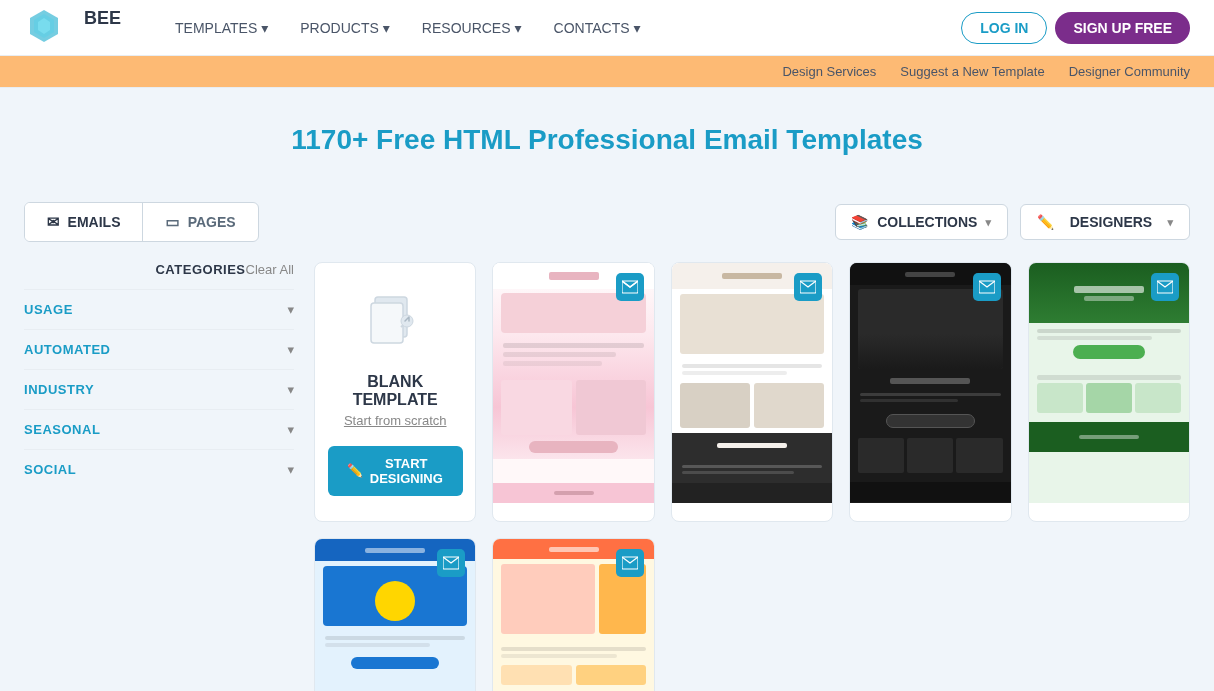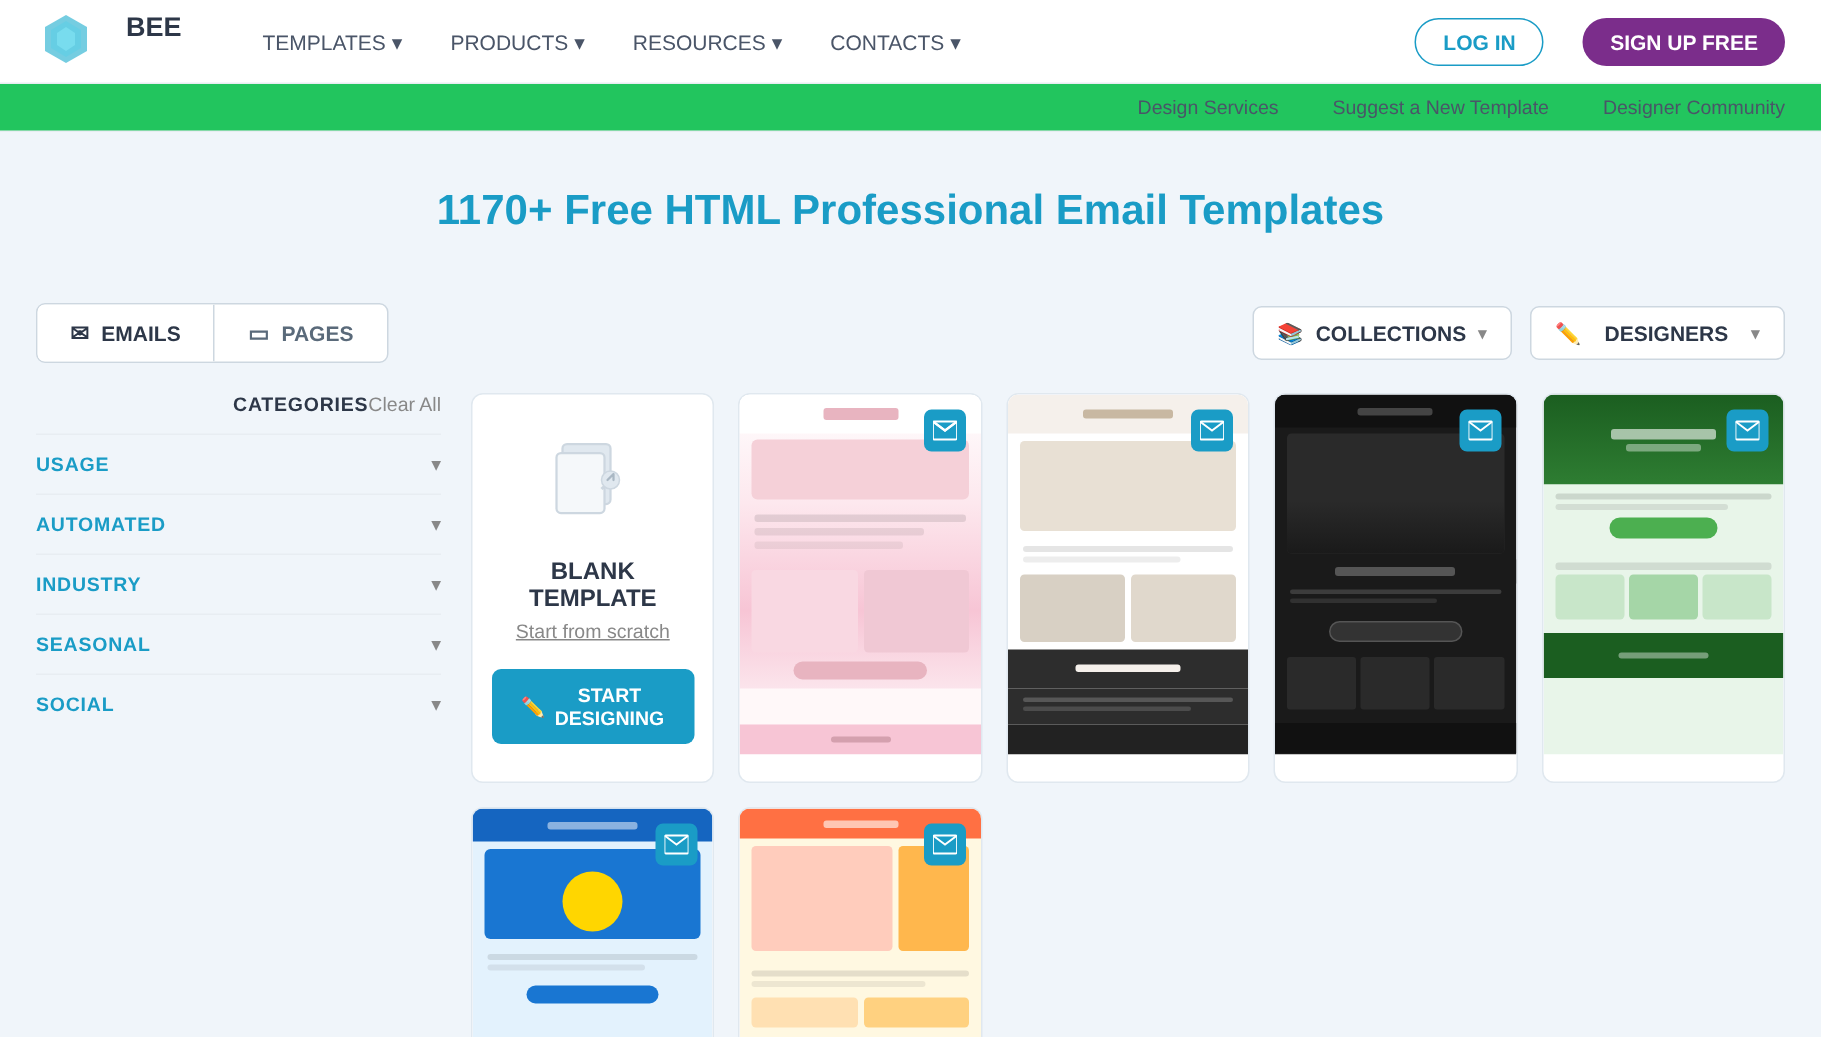--- a/index.html
+++ b/index.html
@@ -5,26 +5,26 @@
     * { box-sizing: border-box; margin: 0; padding: 0; }
     body { font-family: -apple-system, BlinkMacSystemFont, 'Segoe UI', sans-serif; background: #f0f5fa; min-width: 1214px; }
 
     
     .navbar { background: #fff; border-bottom: 1px solid #e8edf2; padding: 0 24px; display: flex; align-items: center; height: 56px; position: relative; }
     .nav-logo { display: flex; align-items: flex-start; gap: 20px; margin-right: 40px; }
     .nav-logo-icon { width: 40px; height: 40px; }
     .nav-logo-text { font-size: 18px; font-weight: 700; color: #2d3748; }
     .nav-links { display: flex; gap: 4px; flex: 1; }
     .nav-link { padding: 8px 14px; font-size: 14px; color: #4a5568; cursor: pointer; display: flex; align-items: center; gap: 4px; }
-    .nav-actions { display: flex; align-items: center; gap: 26px; }
+    .nav-actions { display: flex; align-items: center; gap: 8px; }
     .btn-login { border: 1.5px solid #1a9cc6; color: #1a9cc6; background: #fff; padding: 7px 18px; border-radius: 20px; font-size: 14px; font-weight: 600; cursor: pointer; }
     .btn-signup { background: #7b2d8b; color: #fff; border: none; padding: 8px 18px; border-radius: 20px; font-size: 14px; font-weight: 600; cursor: pointer; }
 
     
-    .secondary-nav { background: #22c55e; display: flex; justify-content: flex-end; padding: 8px 24px; gap: 36px; border-bottom: 1px solid #e8edf2; }
+    .secondary-nav { background: #fdba74; display: flex; justify-content: flex-end; padding: 8px 24px; gap: 24px; border-bottom: 1px solid #e8edf2; }
     .secondary-nav a { font-size: 13px; color: #4a5568; cursor: pointer; text-decoration: none; }
 
     
     .hero { background: #f0f5fa; text-align: center; padding: 36px 20px 20px; }
     .hero h1 { font-size: 28px; font-weight: 700; color: #1a9cc6; margin-bottom: 10px; }
     .hero p { font-size: 16px; color: #555; }
     .hero p a { color: #1a9cc6; text-decoration: underline; cursor: pointer; }
 
     
     .tab-filter-bar { background: #f0f5fa; padding: 16px 24px 0; display: flex; align-items: center; justify-content: space-between; }

